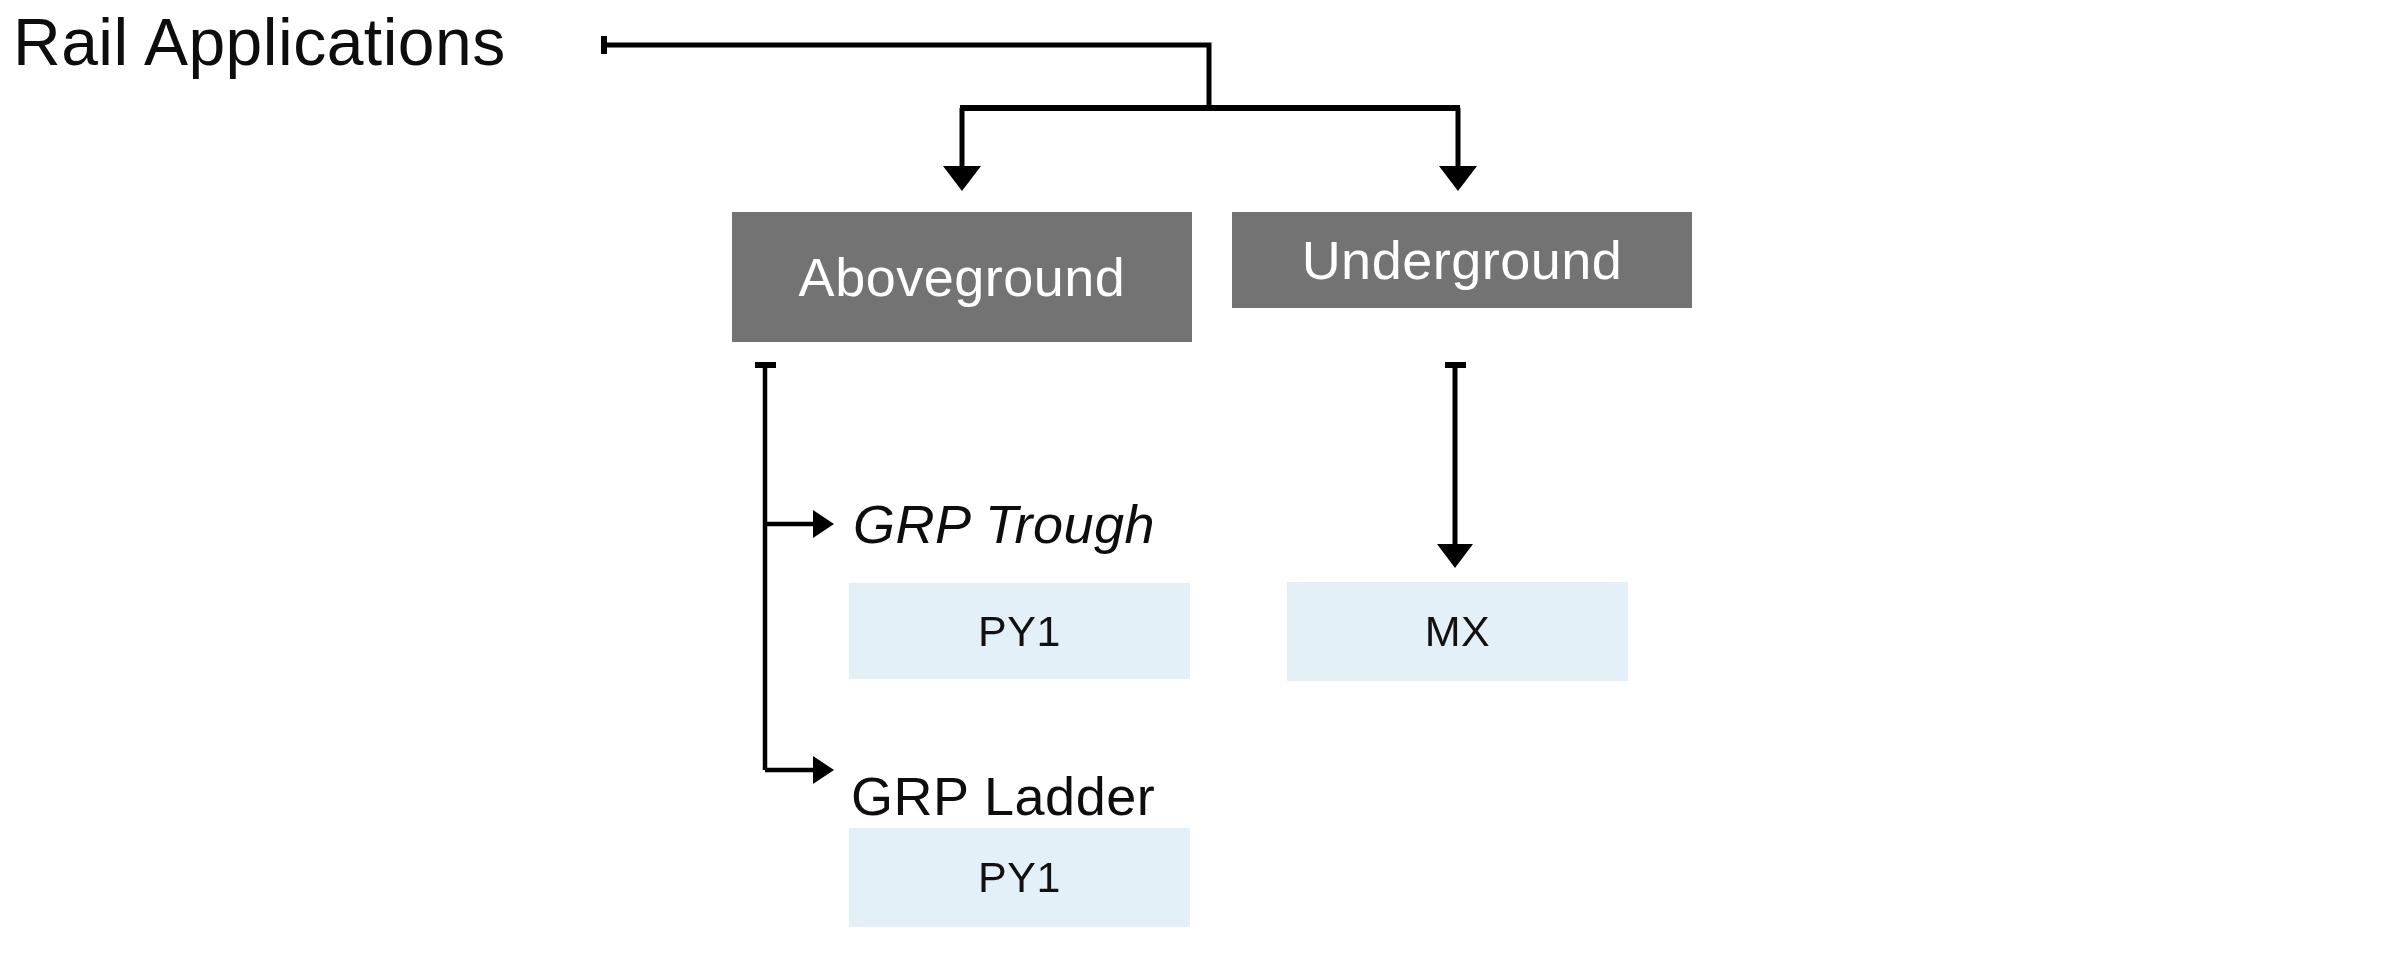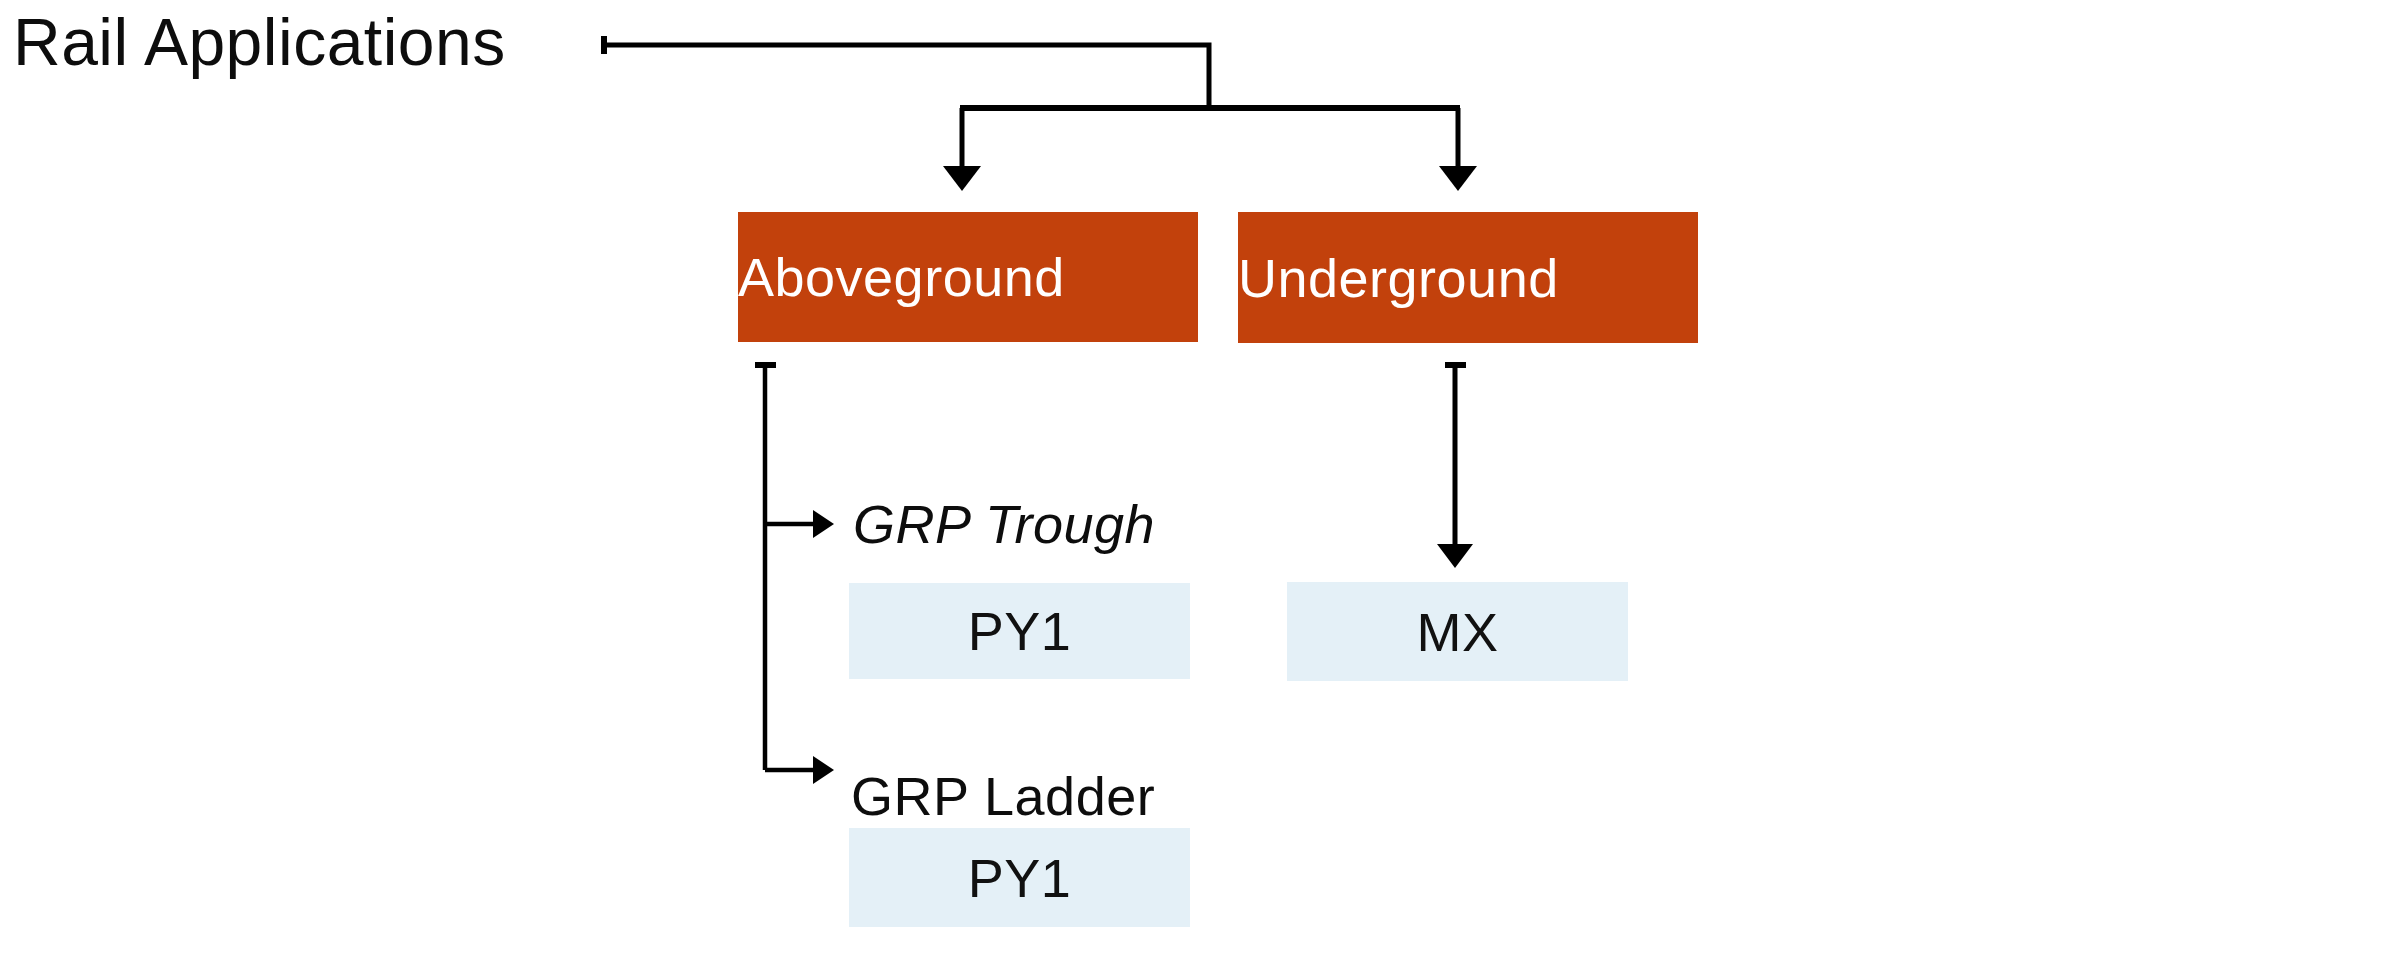--- a/index.html
+++ b/index.html
@@ -38,53 +38,53 @@
     font-size: 66px;
     font-weight: 400;
     letter-spacing: 0.5px;
     line-height: 1.15;
     color: #0d0d0d;
     white-space: nowrap;
     text-align: right;
   }
   .node-black {
     position: absolute;
-    background: #c2410c;
+    background: #737373;
     color: #ffffff;
     display: flex;
     align-items: center;
+    justify-content: center;
     font-size: 54px;
     font-weight: 400;
     letter-spacing: 0.5px;
     white-space: nowrap;
-    margin-left: 6px;
   }
   .node-aboveground { left: 732px; top: 212px; width: 460px; height: 130px; }
-  .node-underground { left: 1232px; top: 212px; width: 460px; height: 131px; }
+  .node-underground { left: 1232px; top: 212px; width: 460px; height: 96px; }
   .item-label {
     position: absolute;
     display: flex;
     align-items: center;
     font-size: 54px;
     font-weight: 400;
     letter-spacing: 0.5px;
     color: #0d0d0d;
     height: 64px;
     white-space: nowrap;
   }
   .label-trough { left: 853px; top: 492px; font-style: italic; }
   .label-ladder { left: 851px; top: 734px; margin-top: 30px; }
   .chip {
     position: absolute;
     background: #e4f0f7;
     color: #111111;
     display: flex;
     align-items: center;
     justify-content: center;
-    font-size: 54px;
+    font-size: 43px;
     font-weight: 400;
     letter-spacing: 0.5px;
     white-space: nowrap;
   }
   .chip-py1a { left: 849px; top: 583px; width: 341px; height: 96px; }
   .chip-mx   { left: 1287px; top: 582px; width: 341px; height: 99px; }
   .chip-py1b { left: 849px; top: 828px; width: 341px; height: 99px; }
 </style>
 </head>
 <body>

